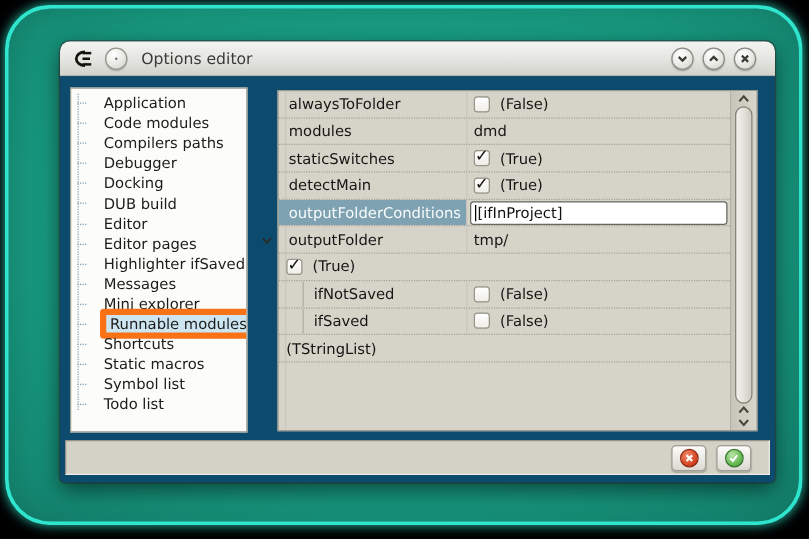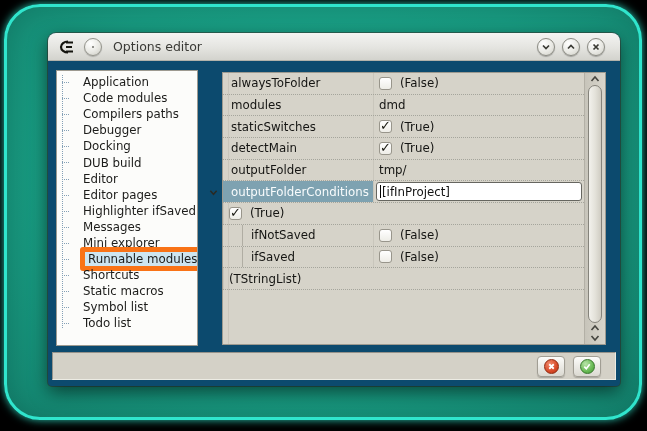--- a/index.html
+++ b/index.html
@@ -230,37 +230,37 @@
         </div>
         <div class="grid-row">
           <div class="cell-name">
             <span>detectMain</span>
           </div>
           <div class="cell-value">
             <span class="cb checked"></span>
             <span>(True)</span>
           </div>
         </div>
-        <div class="grid-row">
-          <div class="cell-name">
-            <span>outputFolder</span>
-          </div>
-          <div class="cell-value">
-            <span>tmp/</span>
-          </div>
-        </div>
         <div class="grid-row selected">
           <div class="cell-name">
             <span>outputFolderConditions</span>
           </div>
           <div class="cell-value">
             <div class="editbox">
               <span class="caret"></span>
               <span>[ifInProject]</span>
             </div>
+          </div>
+        </div>
+        <div class="grid-row">
+          <div class="cell-name">
+            <span>outputFolder</span>
+          </div>
+          <div class="cell-value">
+            <span>tmp/</span>
           </div>
         </div>
         <div class="grid-row">
           <div class="cell-value">
             <span class="cb checked"></span>
             <span>(True)</span>
           </div>
         </div>
         <div class="grid-row">
           <div class="cell-name">

